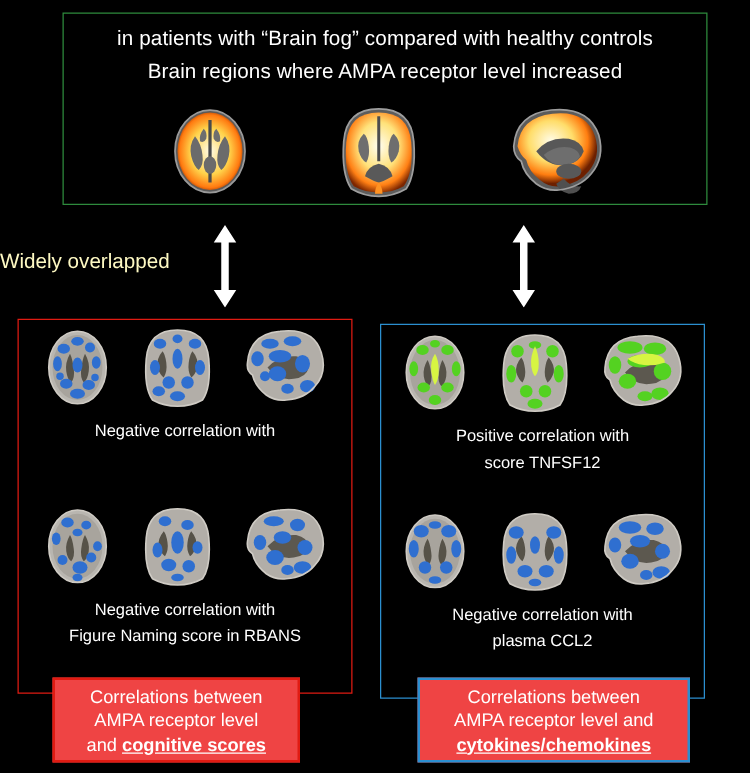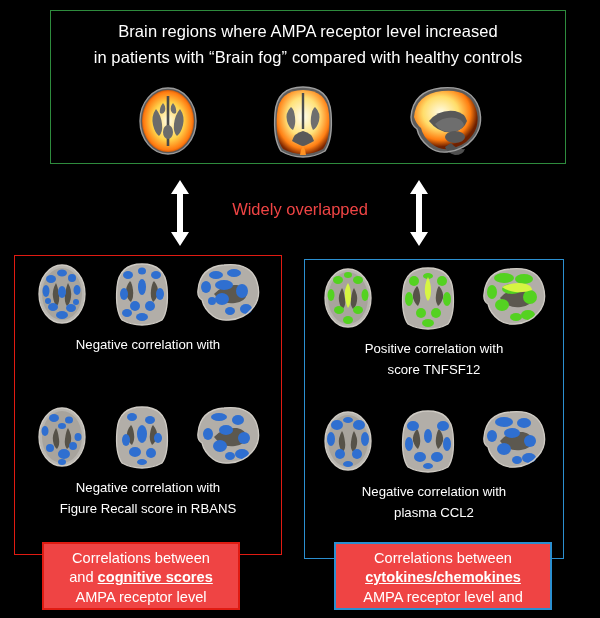--- a/index.html
+++ b/index.html
@@ -15,22 +15,22 @@
   .caption{text-align:center;color:#fff;line-height:1.45;}
   .top-caption{position:absolute;left:0;right:0;top:8px;font-size:16.5px;letter-spacing:.1px;}
   .top-caption div{padding:1px 0;}
 
   .brainrow{position:absolute;display:flex;justify-content:center;align-items:center;gap:10px;}
   .top-brains{left:0;right:0;top:72px;gap:46px;}
 
   .sub-caption{position:absolute;left:0;right:0;font-size:13.2px;line-height:1.55;}
   .sub-caption div{padding:0.5px 0;}
 
-  .mid-label{position:absolute;left:0;right:0;top:200px;text-align:center;
-             font-size:16.5px;color:#ef4444;}
+  .mid-label{position:absolute;left:0;right:0;top:200px;text-align:left;
+             font-size:16.5px;color:#fef9c3;}
 
   .arrow{position:absolute;width:22px;height:66px;}
   .arrow-left{left:169px;top:180px;}
   .arrow-right{left:408px;top:180px;}
 
   .summary{position:absolute;box-sizing:border-box;background:#ef4444;
            text-align:center;font-size:14.6px;line-height:1.32;padding:5px 6px 6px 6px;}
   .summary-left{left:42px;top:542px;width:198px;height:68px;border:2px solid #e01b12;}
   .summary-right{left:334px;top:542px;width:218px;height:68px;border:2px solid #2b8fd0;}
   .summary b{font-weight:bold;text-decoration:underline;}
@@ -39,22 +39,22 @@
   svg{display:block;}
 </style>
 </head>
 <body>
 
 <div id="root">
 
   <div class="panel panel-top">
 
     <div class="top-caption caption">
+      <div>in patients with “Brain fog” compared with healthy controls</div>
       <div>Brain regions where AMPA receptor level increased</div>
-      <div>in patients with “Brain fog” compared with healthy controls</div>
     </div>
 
     <div class="brainrow top-brains">
 
       <span class="brainwrap">
         <svg width="86" height="76" viewBox="0 0 86 76">
           <defs>
             <radialGradient id="hotA" cx="50%" cy="50%" r="55%">
               <stop offset="0%" stop-color="#fffbe6"></stop>
                 <stop offset="55%" stop-color="#ffd24a"></stop>
@@ -257,21 +257,21 @@
             <ellipse cx="56" cy="50" rx="7" ry="5"></ellipse>
               <ellipse cx="44" cy="52" rx="5" ry="4"></ellipse>
           </g>
           <path d="M12 29 q2-23 26-25 q27-3 33 17 q5 16 -5 27 q-8 10 -23 11 q-9 1 -16-4 q-9-7 -11-16 q-5-3 -4-10z" fill="none" stroke="#cfcbc4" stroke-width="1.3"></path>
         </svg>
       </span>
     </div>
 
     <div class="sub-caption caption" style="top:221px;">
       <div>Negative correlation with</div>
-      <div>Figure Recall score in RBANS</div>
+      <div>Figure Naming score in RBANS</div>
     </div>
   </div>
 
   <div class="panel panel-right">
 
     <div class="brainrow" style="left:0;right:0;top:5px;gap:4px;">
       <span class="brainwrap">
         <svg width="72" height="66" viewBox="0 0 72 66">
           <rect width="72" height="66" fill="#000"></rect>
           <ellipse cx="36" cy="33" rx="23" ry="29" fill="#b9b6b0"></ellipse>
@@ -399,23 +399,23 @@
     </div>
 
     <div class="sub-caption caption" style="top:221px;">
       <div>Negative correlation with</div>
       <div>plasma CCL2</div>
     </div>
   </div>
 
   <div class="summary summary-left">
     <div>Correlations between</div>
+    <div>AMPA receptor level</div>
     <div><span>and </span><b>cognitive scores</b></div>
-    <div>AMPA receptor level</div>
   </div>
 
   <div class="summary summary-right">
     <div>Correlations between</div>
+    <div>AMPA receptor level and</div>
     <div><b>cytokines/chemokines</b></div>
-    <div>AMPA receptor level and</div>
   </div>
 
 </div>
 
 </body></html>

